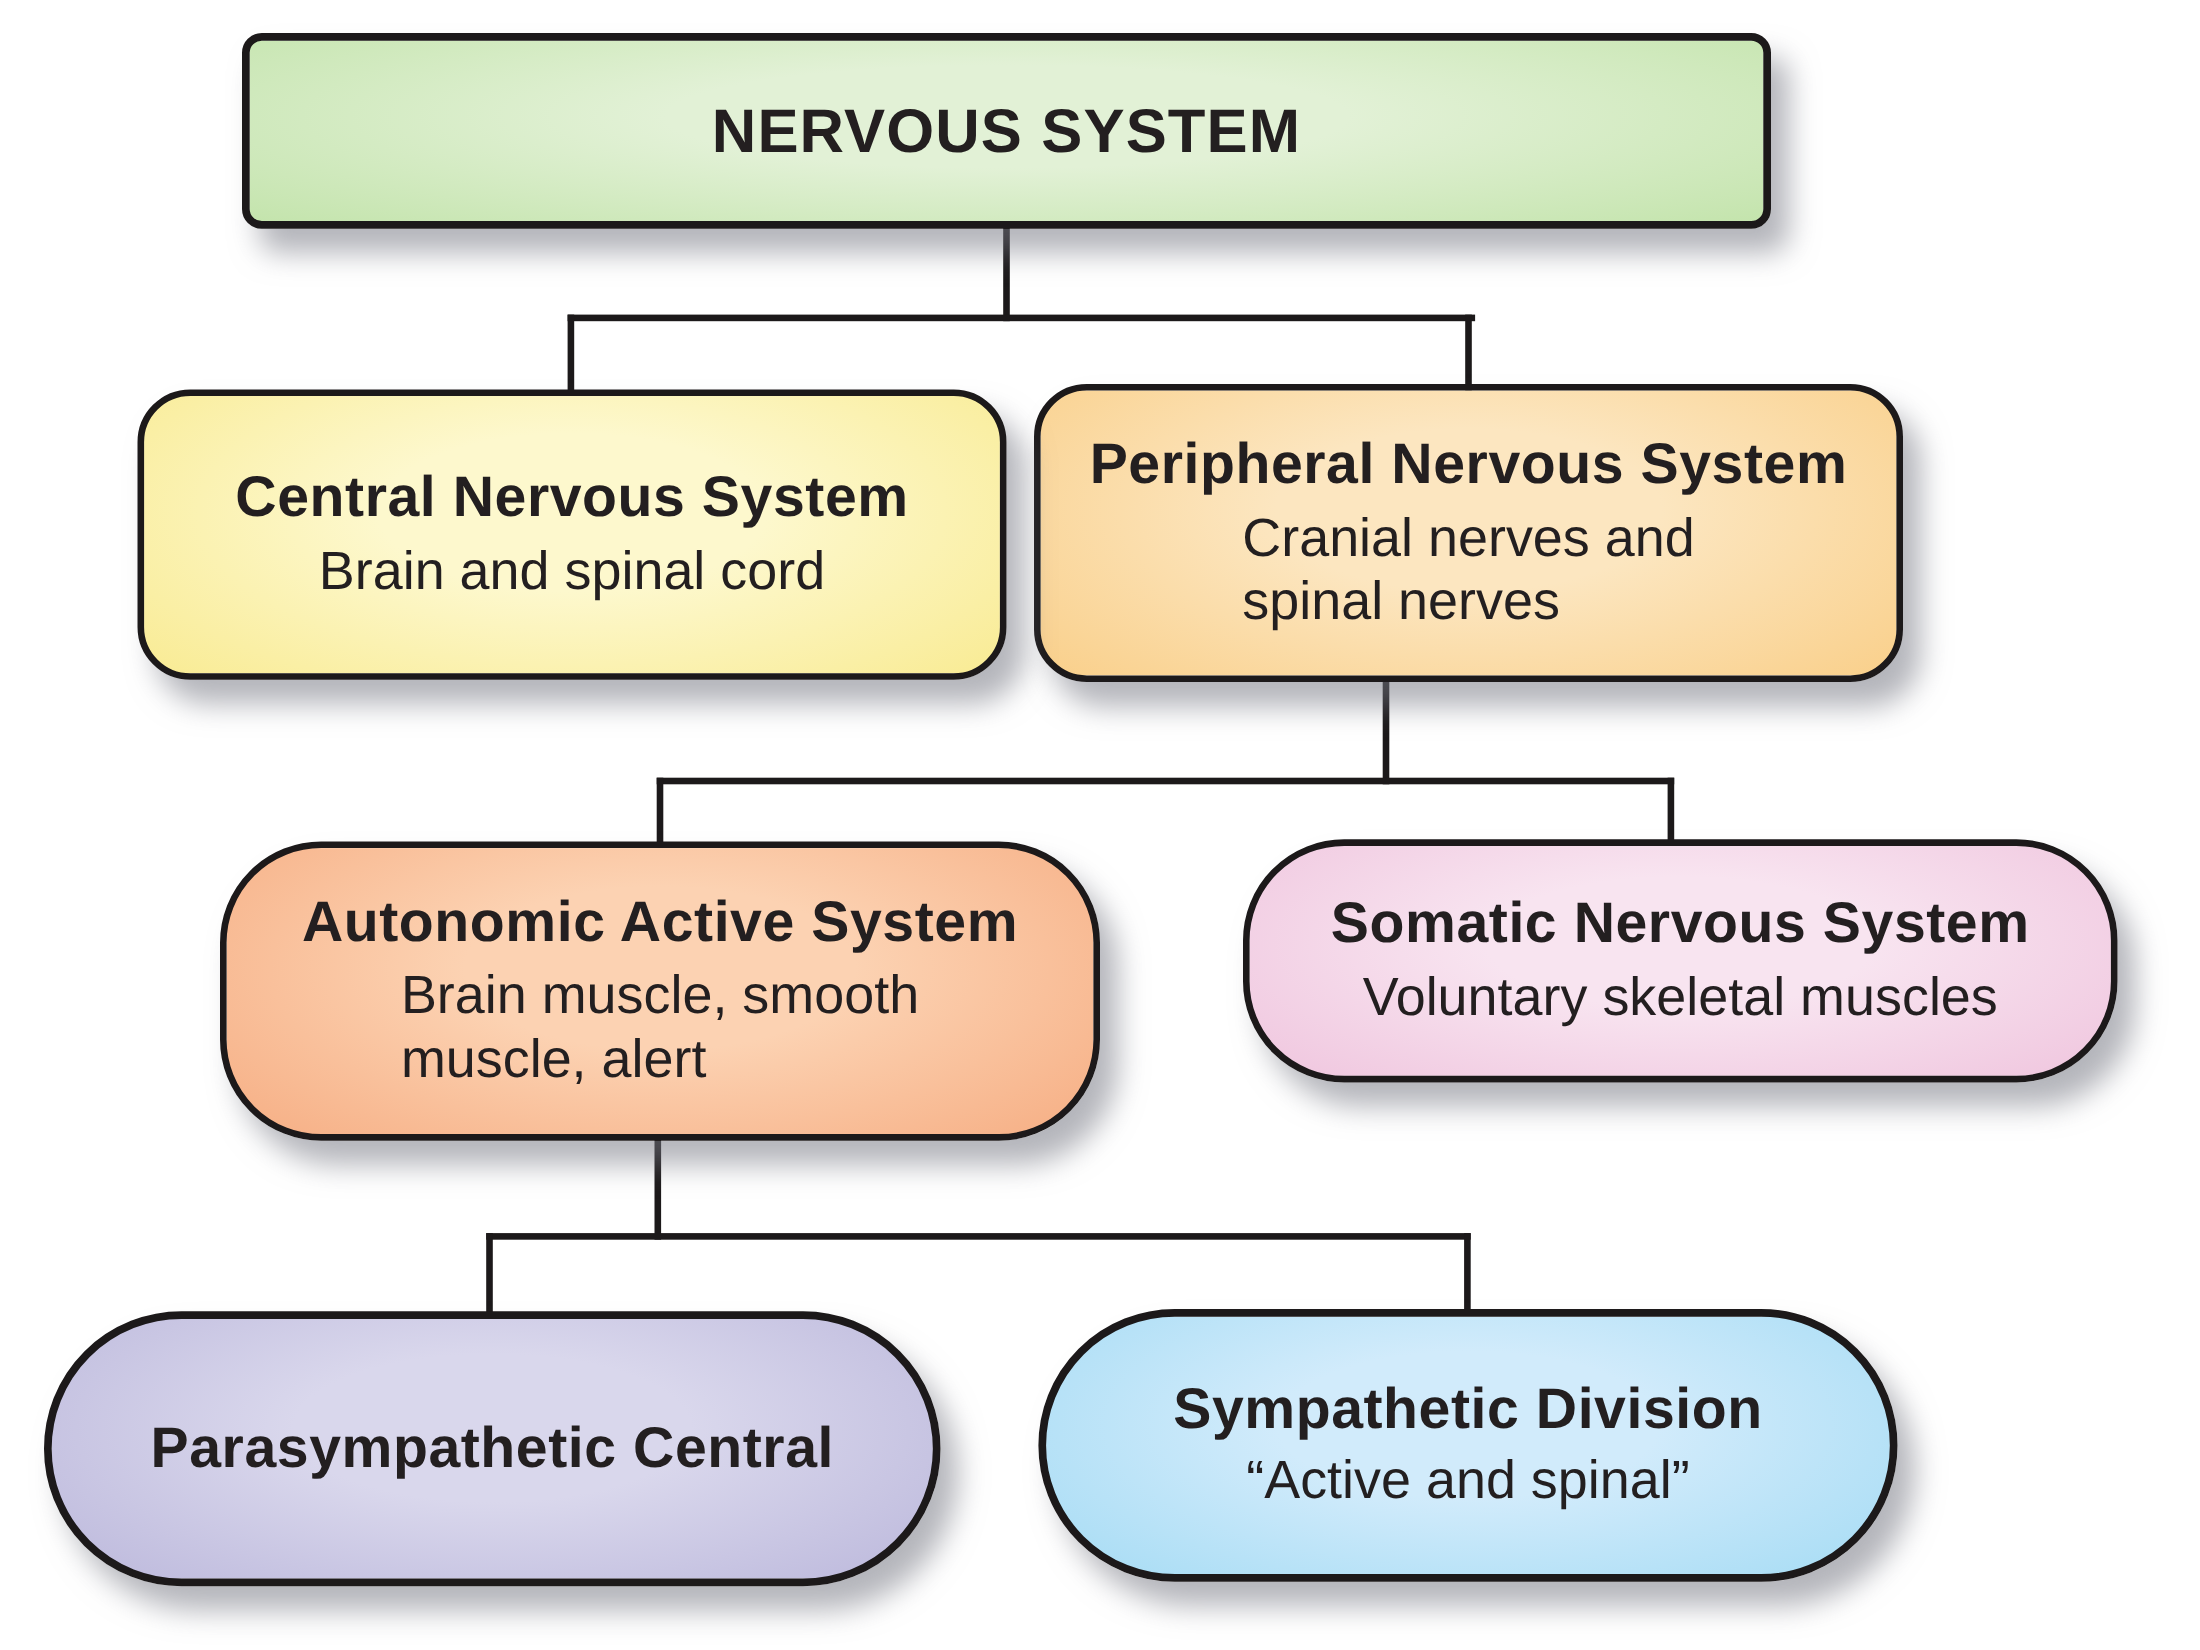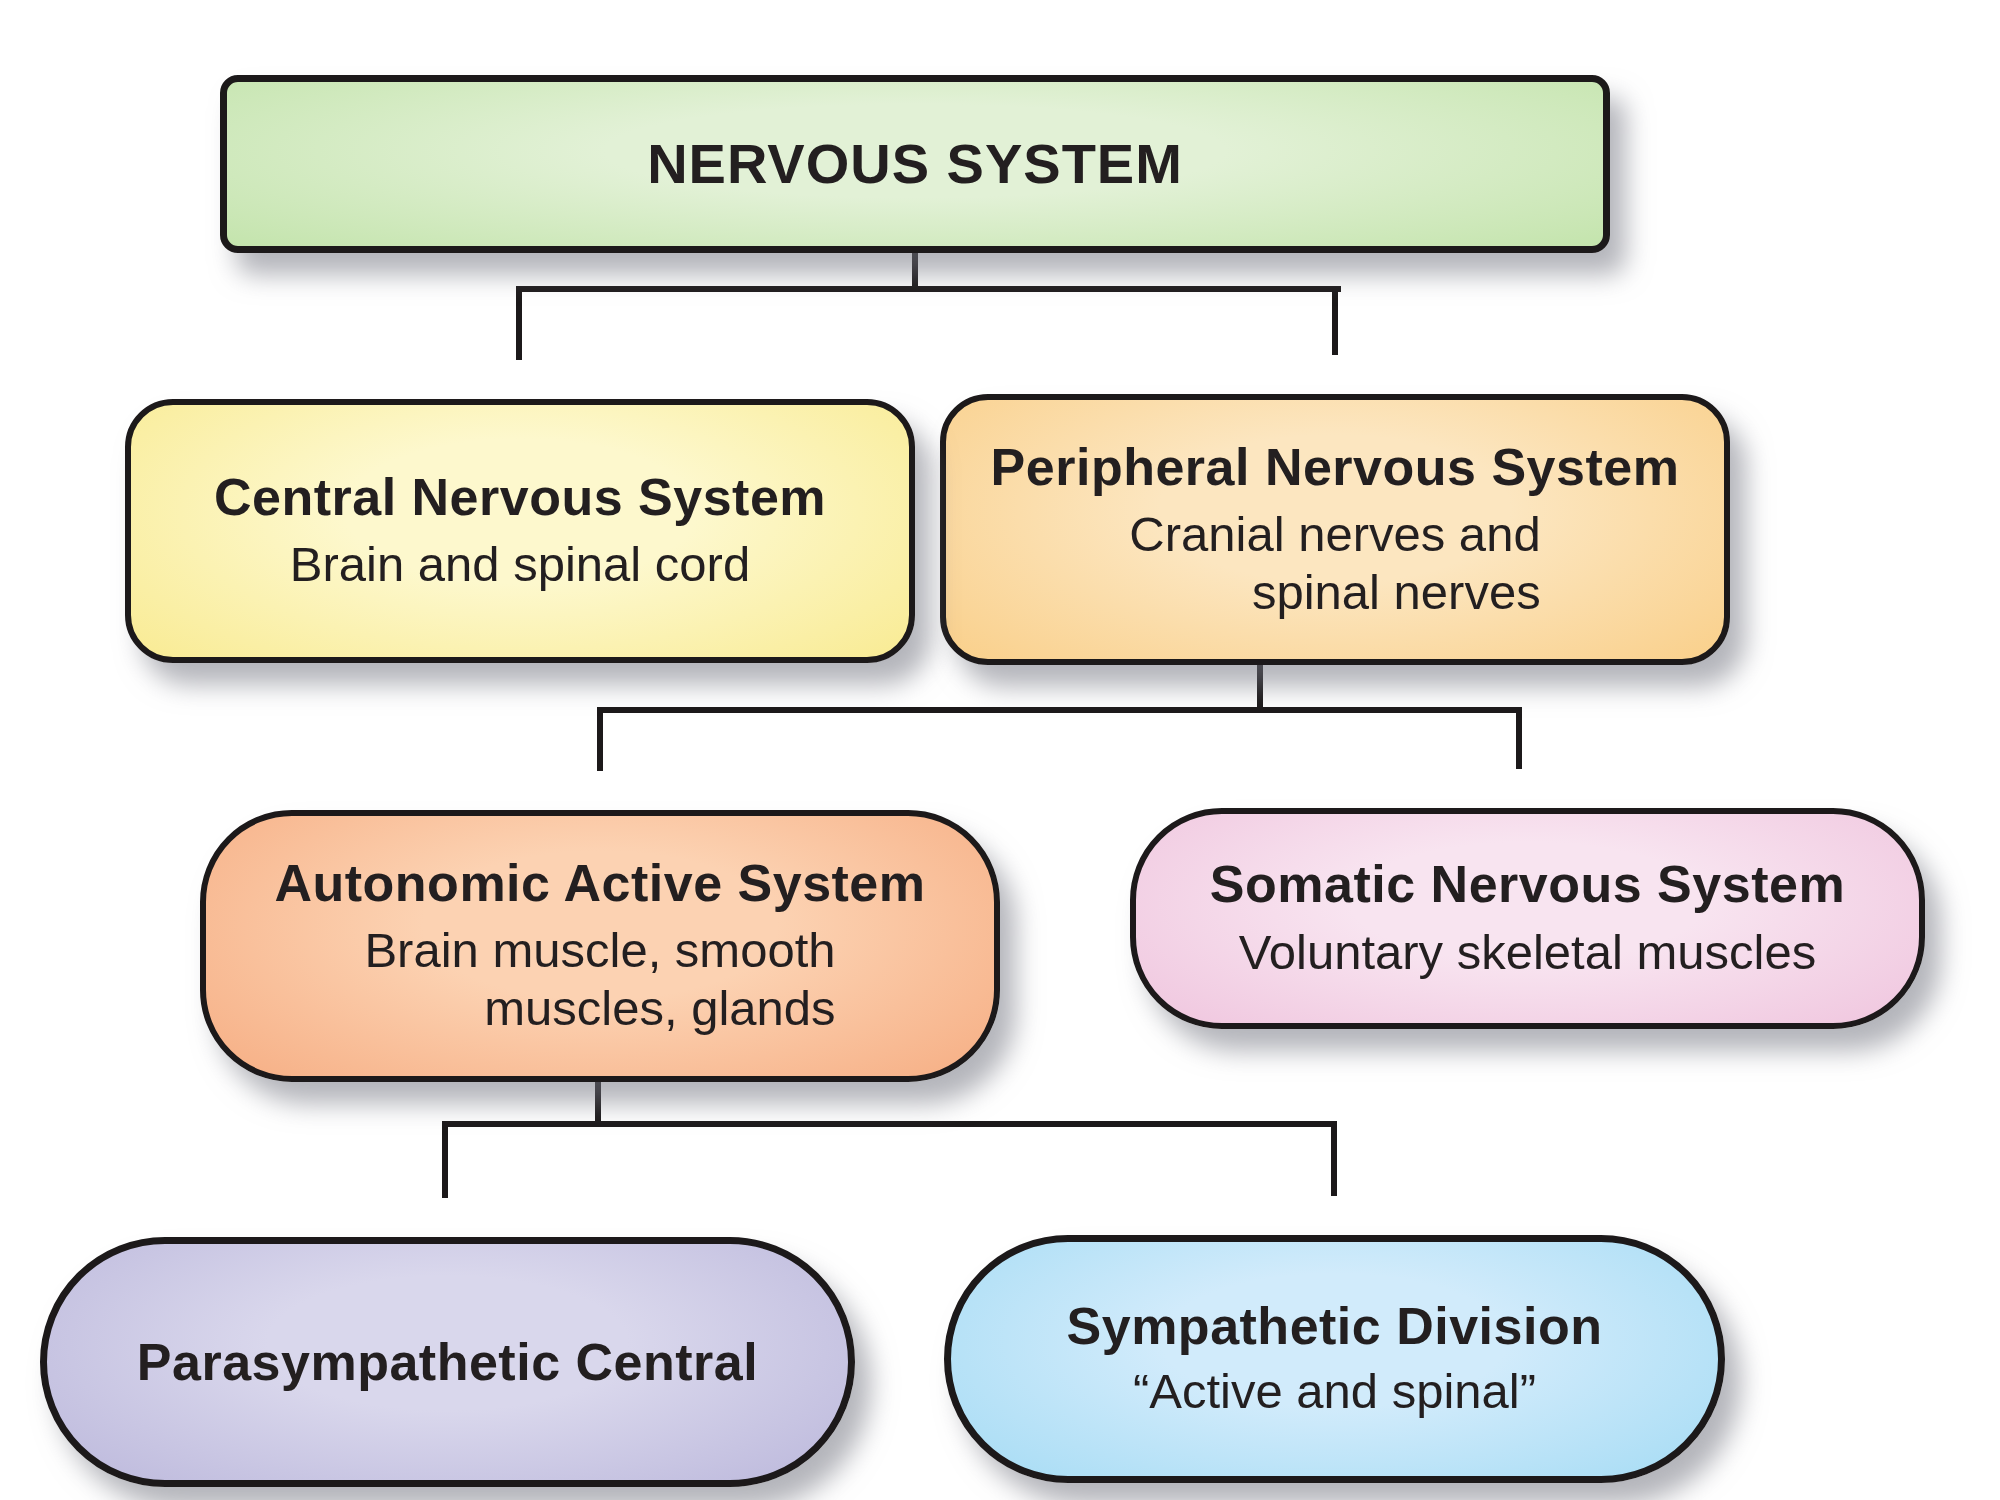--- a/index.html
+++ b/index.html
@@ -22,23 +22,22 @@
     position: absolute;
     box-sizing: border-box;
     border: 6px solid var(--cb, #1c191a);
     background: radial-gradient(ellipse 75% 95% at 50% 42%,
                 var(--c0, #eee) 30%, var(--c1, #ccc) 100%);
     box-shadow: 16px 22px 26px rgba(118, 120, 132, 0.55);
     display: flex;
     flex-direction: column;
     align-items: center;
     justify-content: center;
-    text-align: right;
+    text-align: left;
     gap: 10px;
-    margin-top: 45px;
   }
   .node-title {
     font-weight: 700;
     font-size: 52px;
     line-height: 1.12;
     letter-spacing: 0.5px;
   }
   .node-subtitle {
     font-weight: 400;
     font-size: 49px;
@@ -110,21 +109,21 @@
 
   <div class="node" id="node-central" style="--c0: #fdf8cd; --c1: #f8e98a; --cb: #1c191a;">
     <div class="node-title">Central Nervous System</div>
     <div class="node-subtitle">Brain and spinal cord</div>
   </div>
 
   <div class="node" id="node-autonomic" style="--c0: #fcd2b2; --c1: #f5a87c; --cb: #1c191a;">
     <div class="node-title">Autonomic Active System</div>
     <div class="node-subtitle">
       <div>Brain muscle, smooth</div>
-      <div>muscles, glands</div>
+      <div>muscle, alert</div>
     </div>
   </div>
 
   <div class="node" id="node-somatic" style="--c0: #f8e4f0; --c1: #eec0db; --cb: #1c191a;">
     <div class="node-title">Somatic Nervous System</div>
     <div class="node-subtitle">Voluntary skeletal muscles</div>
   </div>
 
   <div class="node" id="node-parasympathetic" style="--c0: #d9d7ec; --c1: #b7b3d9; --cb: #1c191a;">
     <div class="node-title">Parasympathetic Central</div>

